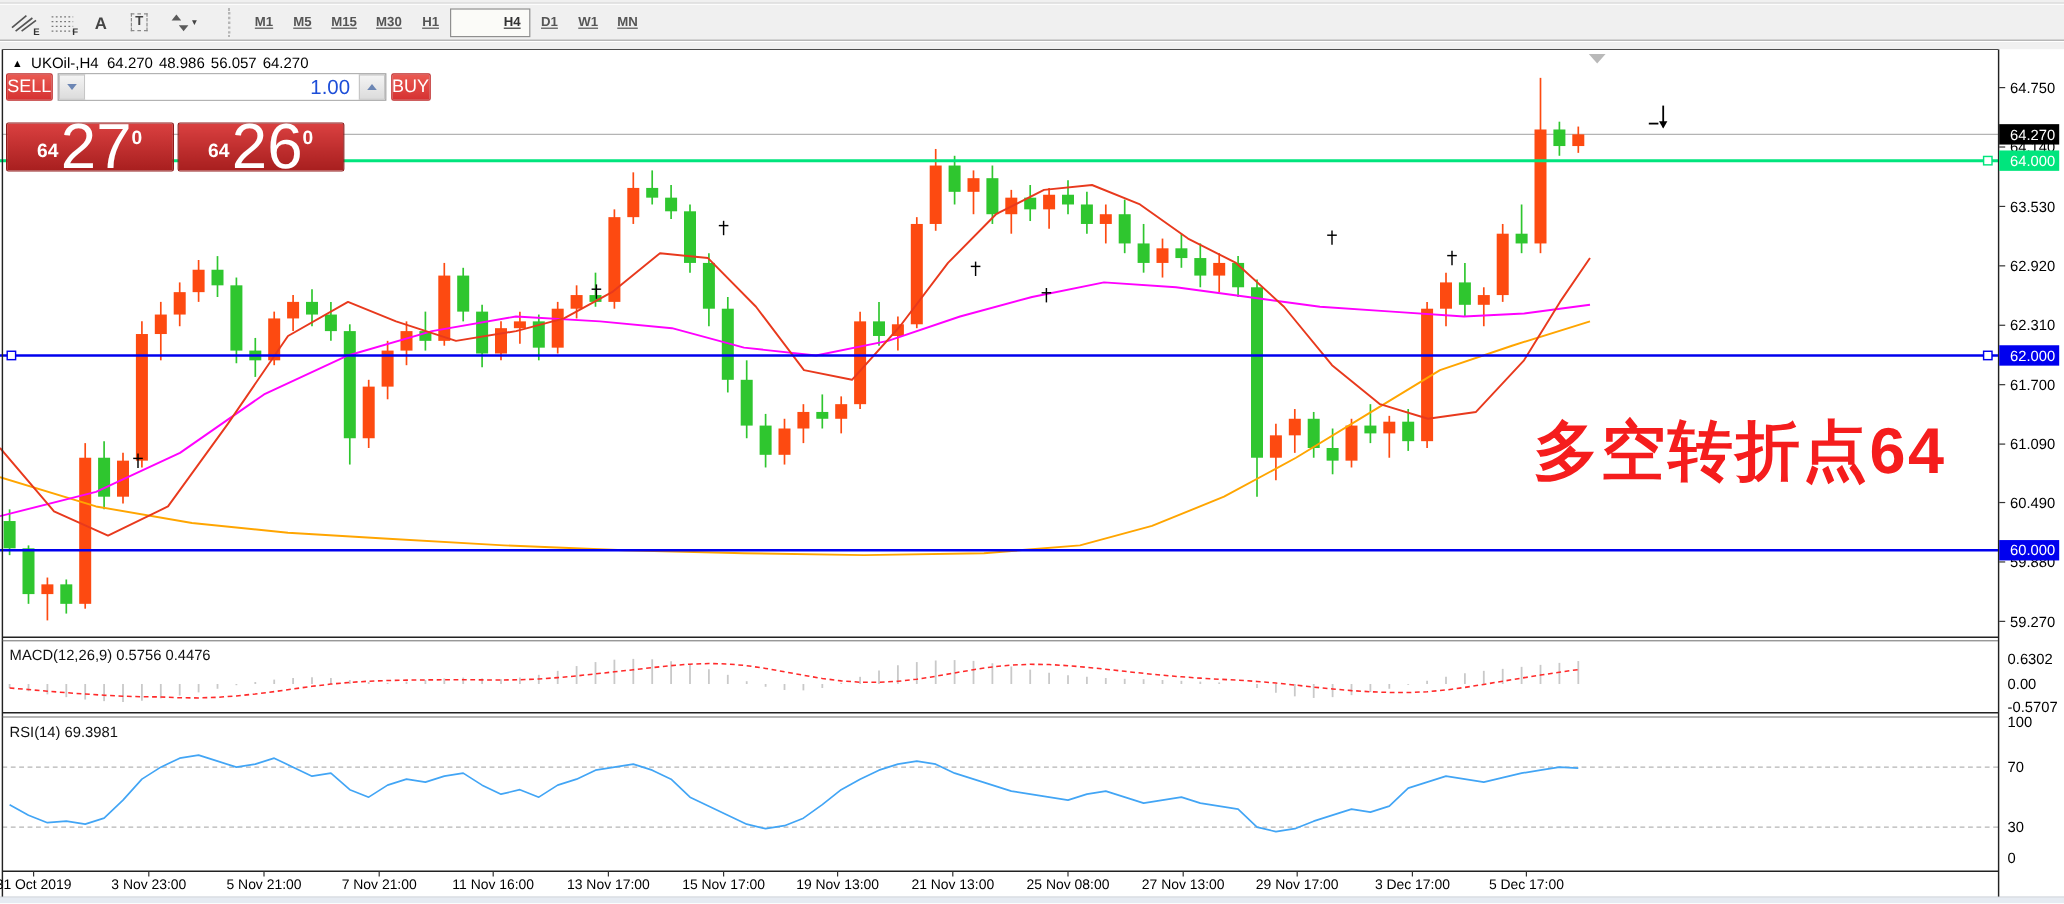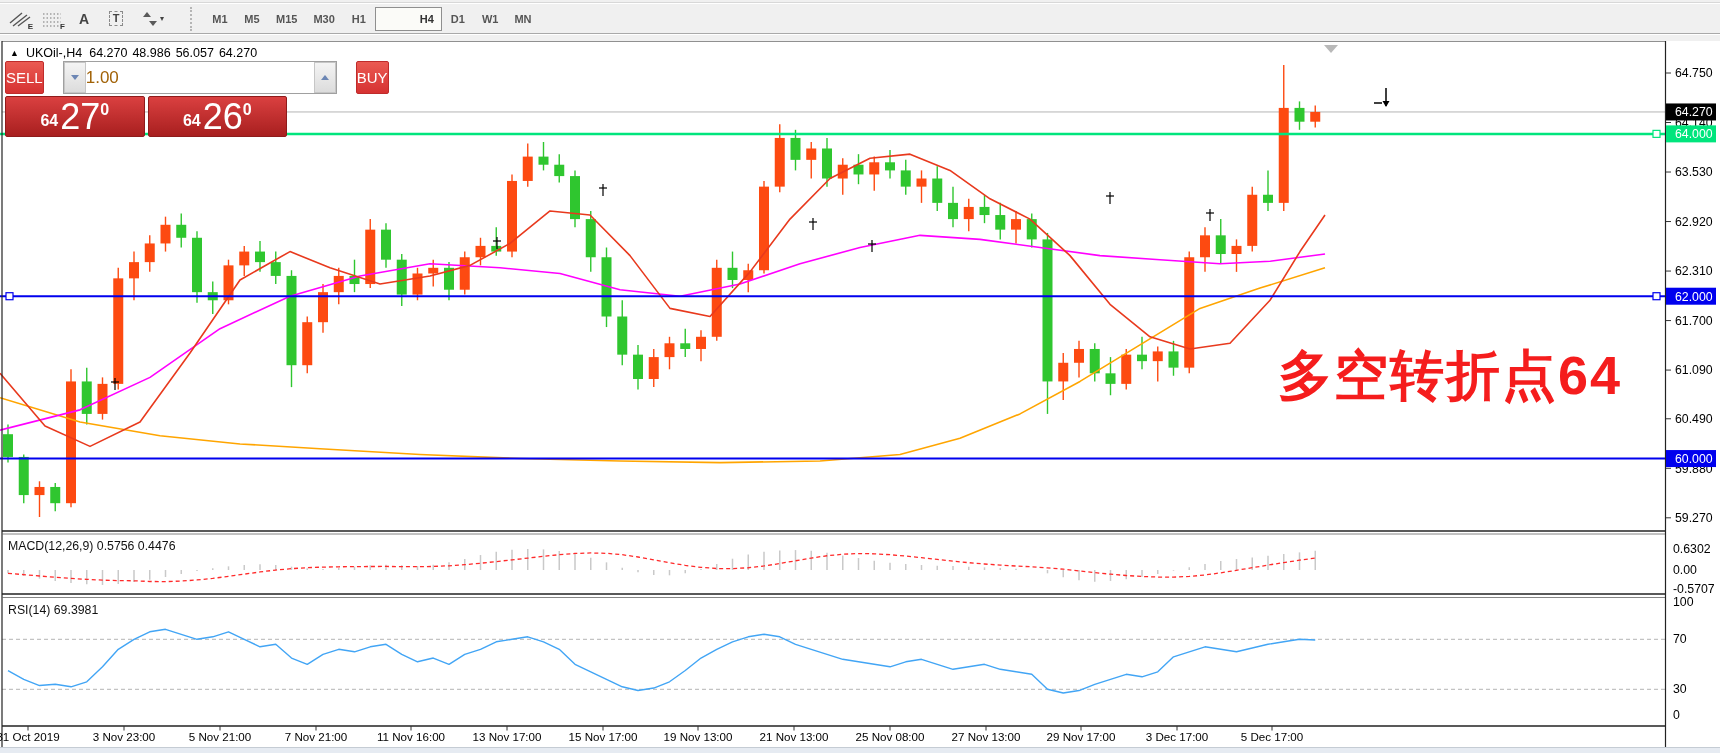--- a/index.html
+++ b/index.html
@@ -13,43 +13,43 @@
            border-bottom:1px solid #a9a9a9;display:flex;align-items:center;z-index:5;padding-left:4px;}
   .gap-strip{position:absolute;top:35px;left:0;right:0;height:6px;background:#f0f0f0;z-index:5;}
   .tool-btn{position:relative;width:32px;height:26px;display:flex;align-items:center;justify-content:center;color:#4a4a4a;}
   .tool-sub{position:absolute;right:3px;bottom:1px;font-size:8px;font-weight:700;color:#333;}
   .glyph-a{font-size:14px;font-weight:700;color:#444;}
   .glyph-t{font-size:11px;font-weight:700;color:#444;border:1px dashed #8a8a8a;padding:0 3px;line-height:13px;}
   .caret{font-size:8px;color:#444;margin-left:2px;}
   .sep{width:4px;height:24px;border-left:2px dotted #b5b5b5;margin:0 10px 0 16px;}
   .tf-group{display:flex;align-items:center;}
   .tf-btn{min-width:32px;height:24px;padding:0 7px;display:flex;align-items:center;justify-content:center;
-          font-size:11px;font-weight:700;color:#555;border:1px solid transparent;}
+          font-size:11px;font-weight:700;color:#555;border:1px solid transparent;text-decoration:underline;}
   .tf-btn.active{background:#fbfbf8;border:1px solid #8f8f8f;color:#333;padding-left:44px;}
   
   .chart-title{position:absolute;left:10px;top:46px;z-index:6;display:flex;align-items:center;gap:7px;
                font-size:12.5px;color:#000;}
   .chart-title .tri{font-size:9px;}
   .ohlc{display:flex;gap:5px;}
   
   .trade-panel{position:absolute;left:5px;top:61px;width:282px;z-index:6;}
-  .tp-row1{display:flex;height:33px;gap:15px;}
+  .tp-row1{display:flex;height:23px;}
   .tp-btn{width:67px;color:#fff;font-size:15px;display:flex;align-items:center;justify-content:center;
           background:linear-gradient(#ea5a52,#d63232);border:1px solid #bf2b2b;border-radius:2px;cursor:default;}
   .stepper{flex:1;display:flex;margin:0 4px;border:1px solid #a0a0a0;background:#fff;}
   .step-btn{width:22px;background:linear-gradient(#f4f4f4,#dcdcdc);display:flex;align-items:center;justify-content:center;border:1px solid #c6c6c6;}
   .tri-down{width:0;height:0;border-left:4px solid transparent;border-right:4px solid transparent;border-top:5px solid #6c86b4;}
   .tri-up{width:0;height:0;border-left:4px solid transparent;border-right:4px solid transparent;border-bottom:5px solid #6c86b4;}
-  .vol-input{flex:1;border:0;outline:0;text-align:left;padding:0 7px 0 0;font-size:17px;color:#a16207;
+  .vol-input{flex:1;border:0;outline:0;text-align:right;padding:0 7px 0 0;font-size:17px;color:#1d4ed8;
              font-family:"Liberation Sans",sans-serif;min-width:0;}
-  .tp-row2{display:flex;gap:3px;margin-top:2px;height:41px;}
+  .tp-row2{display:flex;gap:3px;margin-top:18px;height:41px;}
   .price-box{flex:1;display:flex;align-items:center;justify-content:center;color:#fff;border-radius:2px;
              background:linear-gradient(#da4040,#a81f1f);border:1px solid #8f1b1b;}
   .pb-small{font-size:16px;font-weight:700;align-self:flex-end;margin:0 2px 6px 0;}
-  .pb-big{font-size:36px;line-height:38px;}
+  .pb-big{font-size:53px;line-height:38px;}
   .pb-sup{font-size:16px;font-weight:700;align-self:flex-start;margin-top:4px;}
 </style>
 </head>
 <body>
 
 <div class="app">
 
   <div class="top-strip"></div>
 
   <div class="toolbar">

